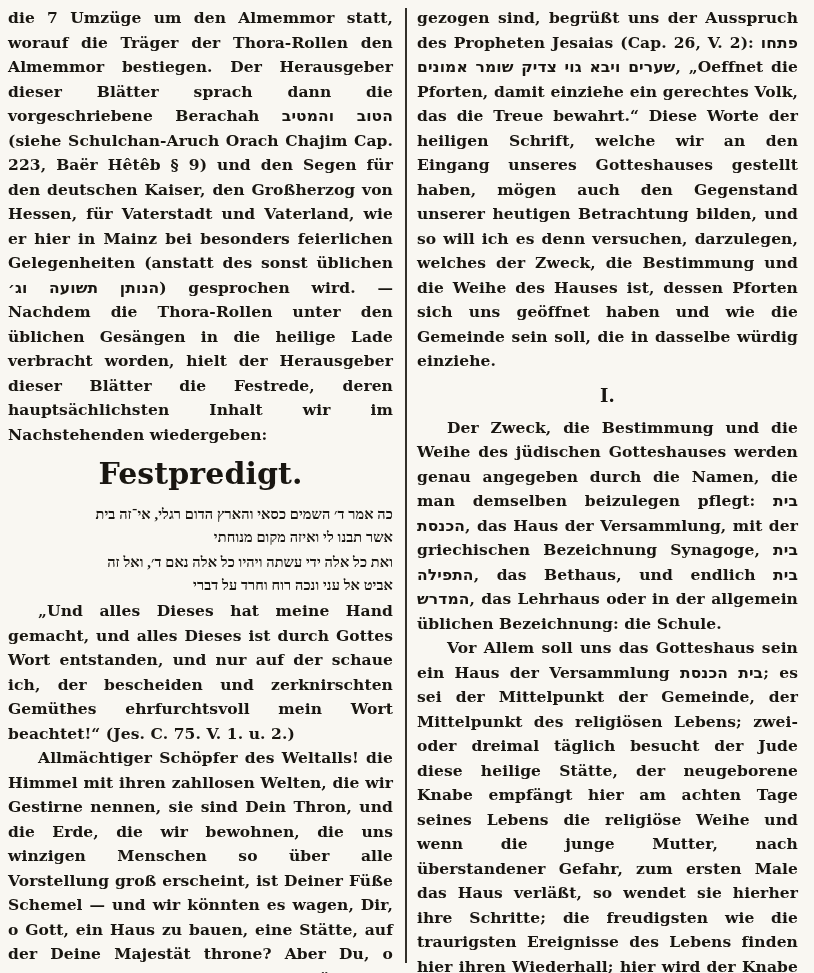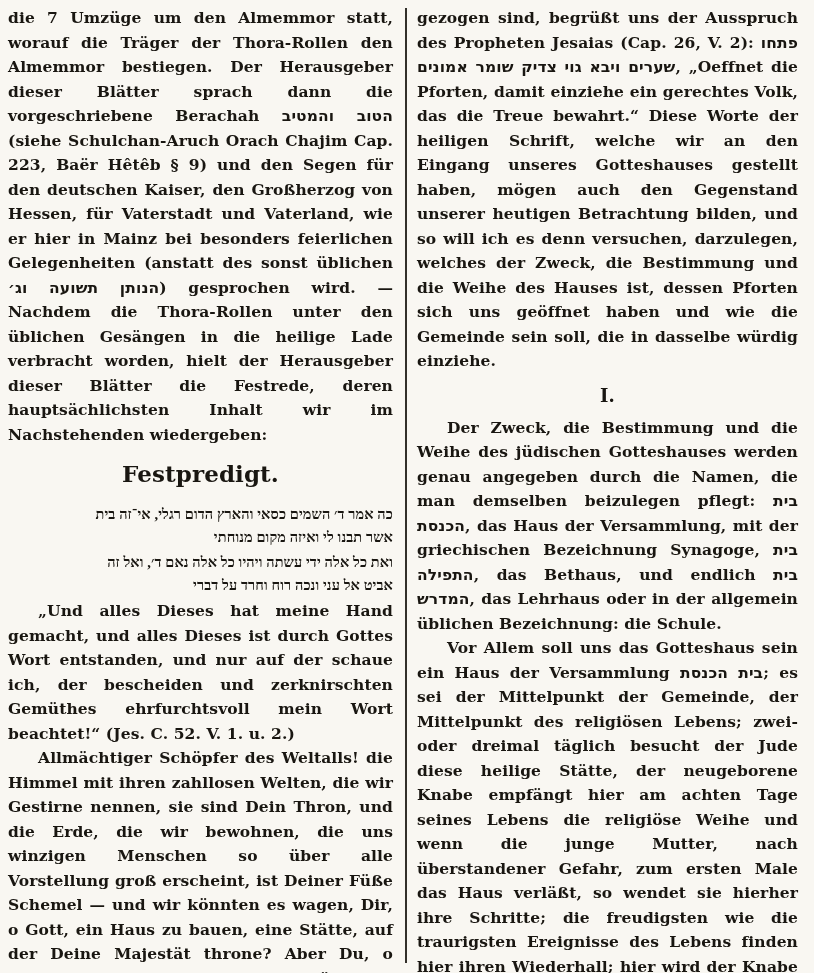--- a/index.html
+++ b/index.html
@@ -42,21 +42,21 @@
     background: #33302a;
   }
   p {
     margin: 0;
     text-align: justify;
     hyphens: auto;
   }
   p.indent { text-indent: 30px; }
   .sermon-heading {
     text-align: center;
-    font-size: 23px;
+    font-size: 30px;
     line-height: 30px;
     margin: 12px 0 14px 0;
     font-weight: 700;
   }
   .section-heading {
     text-align: center;
     font-size: 18px;
     line-height: 24px;
     margin: 10px 0 8px 0;
     font-weight: 700;
@@ -80,21 +80,21 @@
   <div class="column left">
     <p>die 7 Umzüge um den Almemmor statt, worauf die Träger der Thora-Rollen den Almemmor bestiegen. Der Herausgeber dieser Blätter sprach dann die vorgeschriebene Berachah הטוב והמטיב (siehe Schulchan-Aruch Orach Chajim Cap. 223, Baër Hêtêb § 9) und den Segen für den deutschen Kaiser, den Großherzog von Hessen, für Vaterstadt und Vaterland, wie er hier in Mainz bei besonders feierlichen Gelegenheiten (anstatt des sonst üblichen הנותן תשועה וג׳) gesprochen wird. — Nachdem die Thora-Rollen unter den üblichen Gesängen in die heilige Lade verbracht worden, hielt der Herausgeber dieser Blätter die Festrede, deren hauptsächlichsten Inhalt wir im Nachstehenden wiedergeben:</p>
 
     <div class="sermon-heading">Festpredigt.</div>
 
     <div class="hebrew-block">כה אמר ד׳ השמים כסאי והארץ הדום רגלי, אי־זה בית אשר תבנו לי ואיזה מקום מנוחתי</div>
 
 
     <div class="hebrew-block">ואת כל אלה ידי עשתה ויהיו כל אלה נאם ד׳, ואל זה אביט אל עני ונכה רוח וחרד על דברי</div>
 
-    <p class="indent">„Und alles Dieses hat meine Hand gemacht, und alles Dieses ist durch Gottes Wort entstanden, und nur auf der schaue ich, der bescheiden und zerknirschten Gemüthes ehrfurchtsvoll mein Wort beachtet!“ (Jes. C. 52. V. 1. u. 2.)</p>
+    <p class="indent">„Und alles Dieses hat meine Hand gemacht, und alles Dieses ist durch Gottes Wort entstanden, und nur auf der schaue ich, der bescheiden und zerknirschten Gemüthes ehrfurchtsvoll mein Wort beachtet!“ (Jes. C. 75. V. 1. u. 2.)</p>
 
     <p class="indent">Allmächtiger Schöpfer des Weltalls! die Himmel mit ihren zahllosen Welten, die wir Gestirne nennen, sie sind Dein Thron, und die Erde, die wir bewohnen, die uns winzigen Menschen so über alle Vorstellung groß erscheint, ist Deiner Füße Schemel — und wir könnten es wagen, Dir, o Gott, ein Haus zu bauen, eine Stätte, auf der Deine Majestät throne? Aber Du, o Gott, der Du schauest auf den Demüthigen, auf den, der zerknirschten Gemüthes ehrfurchtsvoll Dein Wort beachtet, hast zu uns gesprochen durch Deinen Propheten</p>
 
   </div>
 
   <div class="column-rule"></div>
 
   <div class="column right">
     <p>gezogen sind, begrüßt uns der Ausspruch des Propheten Jesaias (Cap. 26, V. 2): פתחו שערים ויבא גוי צדיק שומר אמונים, „Oeffnet die Pforten, damit einziehe ein gerechtes Volk, das die Treue bewahrt.“ Diese Worte der heiligen Schrift, welche wir an den Eingang unseres Gotteshauses gestellt haben, mögen auch den Gegenstand unserer heutigen Betrachtung bilden, und so will ich es denn versuchen, darzulegen, welches der Zweck, die Bestimmung und die Weihe des Hauses ist, dessen Pforten sich uns geöffnet haben und wie die Gemeinde sein soll, die in dasselbe würdig einziehe.</p>
 

